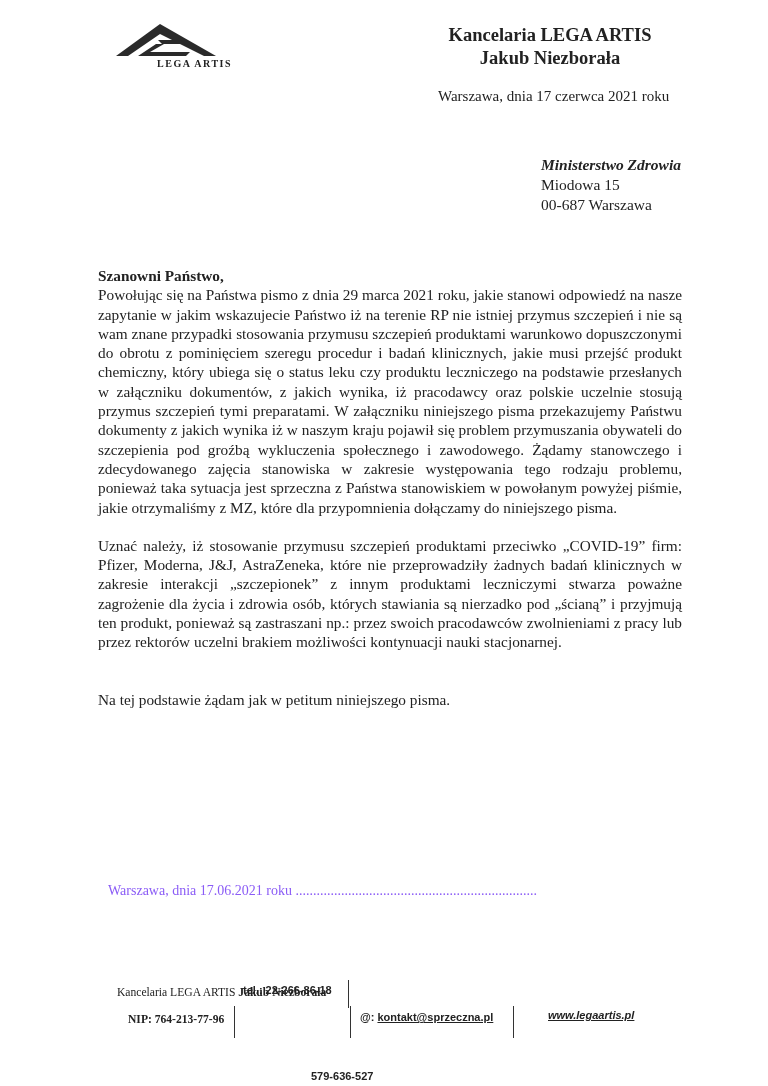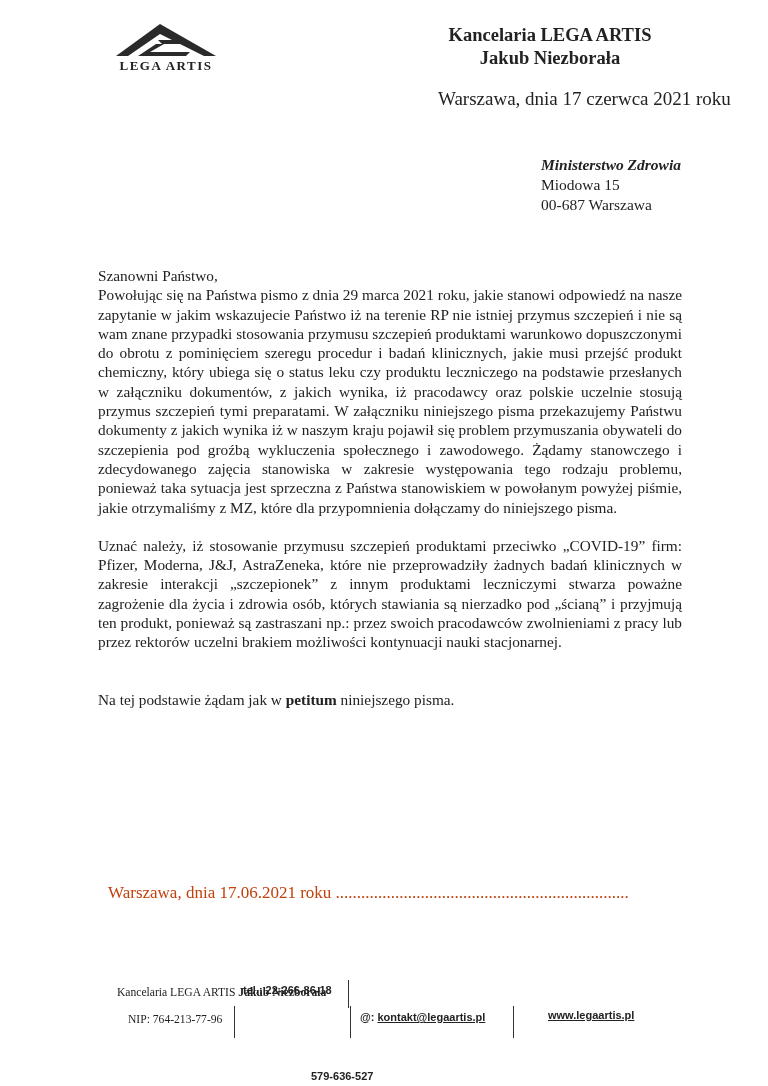--- a/index.html
+++ b/index.html
@@ -3,39 +3,39 @@
 <meta charset="utf-8">
 <style>
   html, body { margin:0; padding:0; background:#ffffff; }
   body { width:768px; height:1086px; position:relative; overflow:hidden;
          font-family:"Liberation Serif", "DejaVu Serif", serif; color:#1a1a1a; }
   .abs { position:absolute; }
 
   
   #logo { left:98px; top:22px; width:136px; height:50px; }
   #logo svg { display:block; }
-  #logo .logo-text { position:absolute; left:2px; top:36px; width:132px; text-align:center;
-     font-family:"Liberation Serif", serif; font-weight:bold; font-size:13px; letter-spacing:1.5px; color:#222; }
+  #logo .logo-text { position:absolute; left:2px; top:36px; width:132px; text-align:right;
+     font-family:"Liberation Serif", serif; font-weight:bold; font-size:10px; letter-spacing:1.5px; color:#222; }
 
   
   #firm { left:400px; top:24px; width:300px; text-align:center; font-weight:bold; font-size:18.5px; line-height:23px; color:#222; }
-  #letter-date { left:438px; top:88px; font-size:19px; color:#222; }
+  #letter-date { left:438px; top:88px; font-size:15px; color:#222; }
 
   
   #recipient { right:87px; top:155px; font-size:15.5px; line-height:20px; color:#222; }
   #recipient .ministry { font-weight:bold; font-style:italic; }
 
   
   #body { left:98px; top:266px; width:584px; font-size:15.3px; line-height:19.3px; color:#222; }
   #body p { margin:0; text-align:justify; }
-  #body .greeting { font-weight:normal; }
+  #body .greeting { font-weight:bold; }
   #body .gap { height:19px; }
-  #body b { font-weight:bold; }
+  #body b { font-weight:normal; }
 
-  #sign { left:108px; top:883px; width:584px; font-size:17px; color:#c2410c; white-space:nowrap; overflow:hidden; }
+  #sign { left:108px; top:883px; width:584px; font-size:14px; color:#8b5cf6; white-space:nowrap; overflow:hidden; }
 
   
   #footer { left:0; top:0; width:768px; height:811px; pointer-events:none; }
   .ft { position:absolute; font-size:11.6px; color:#222; white-space:nowrap; }
   .ft-sans { font-family:"Liberation Sans", sans-serif; font-weight:bold; font-size:11px; }
   .vline { position:absolute; width:1px; background:#333; }
   .ul { text-decoration:underline; }
 </style>
 </head>
 <body>
@@ -72,21 +72,21 @@
   <div class="gap"></div>
   <p><span>Na tej podstawie żądam jak w </span><b>petitum</b><span> niniejszego pisma.</span></p>
 </div>
 
 <div id="sign" class="abs">Warszawa, dnia 17.06.2021 roku .....................................................................</div>
 
 <div id="footer" class="abs">
   <div class="ft" style="left:117px; top:986px;"><span>Kancelaria  LEGA ARTIS </span><b>Jakub Niezborała</b></div>
   <div class="vline" style="left:348px; top:980px; height:28px;"></div>
 
-  <div class="ft" style="left:128px; top:1013px; font-weight:normal;">NIP: 764-213-77-96</div>
+  <div class="ft" style="left:128px; top:1013px; font-weight:bold;">NIP: 764-213-77-96</div>
   <div class="vline" style="left:234px; top:1006px; height:32px;"></div>
   <div class="ft ft-sans" style="left:243px; top:984px;text-align:right;">tel.: 22-266-86-18</div>
   <div class="ft ft-sans" style="left:270px; top:1070px;padding-left:41px;">579-636-527</div>
   <div class="vline" style="left:350px; top:1006px; height:32px;"></div>
-  <div class="ft ft-sans" style="left:360px; top:1011px;"><span>@: </span><span class="ul">kontakt@legaartis.pl</span></div>
+  <div class="ft ft-sans" style="left:360px; top:1011px;"><span>@: </span><span class="ul">kontakt@sprzeczna.pl</span></div>
   <div class="vline" style="left:513px; top:1006px; height:32px;"></div>
-  <div class="ft ft-sans ul" style="left:548px; top:1009px;">www.legaartis.pl</div>
+  <div class="ft ft-sans ul" style="left:548px; top:1009px;font-style:italic;">www.legaartis.pl</div>
 </div>
 
 </body></html>

